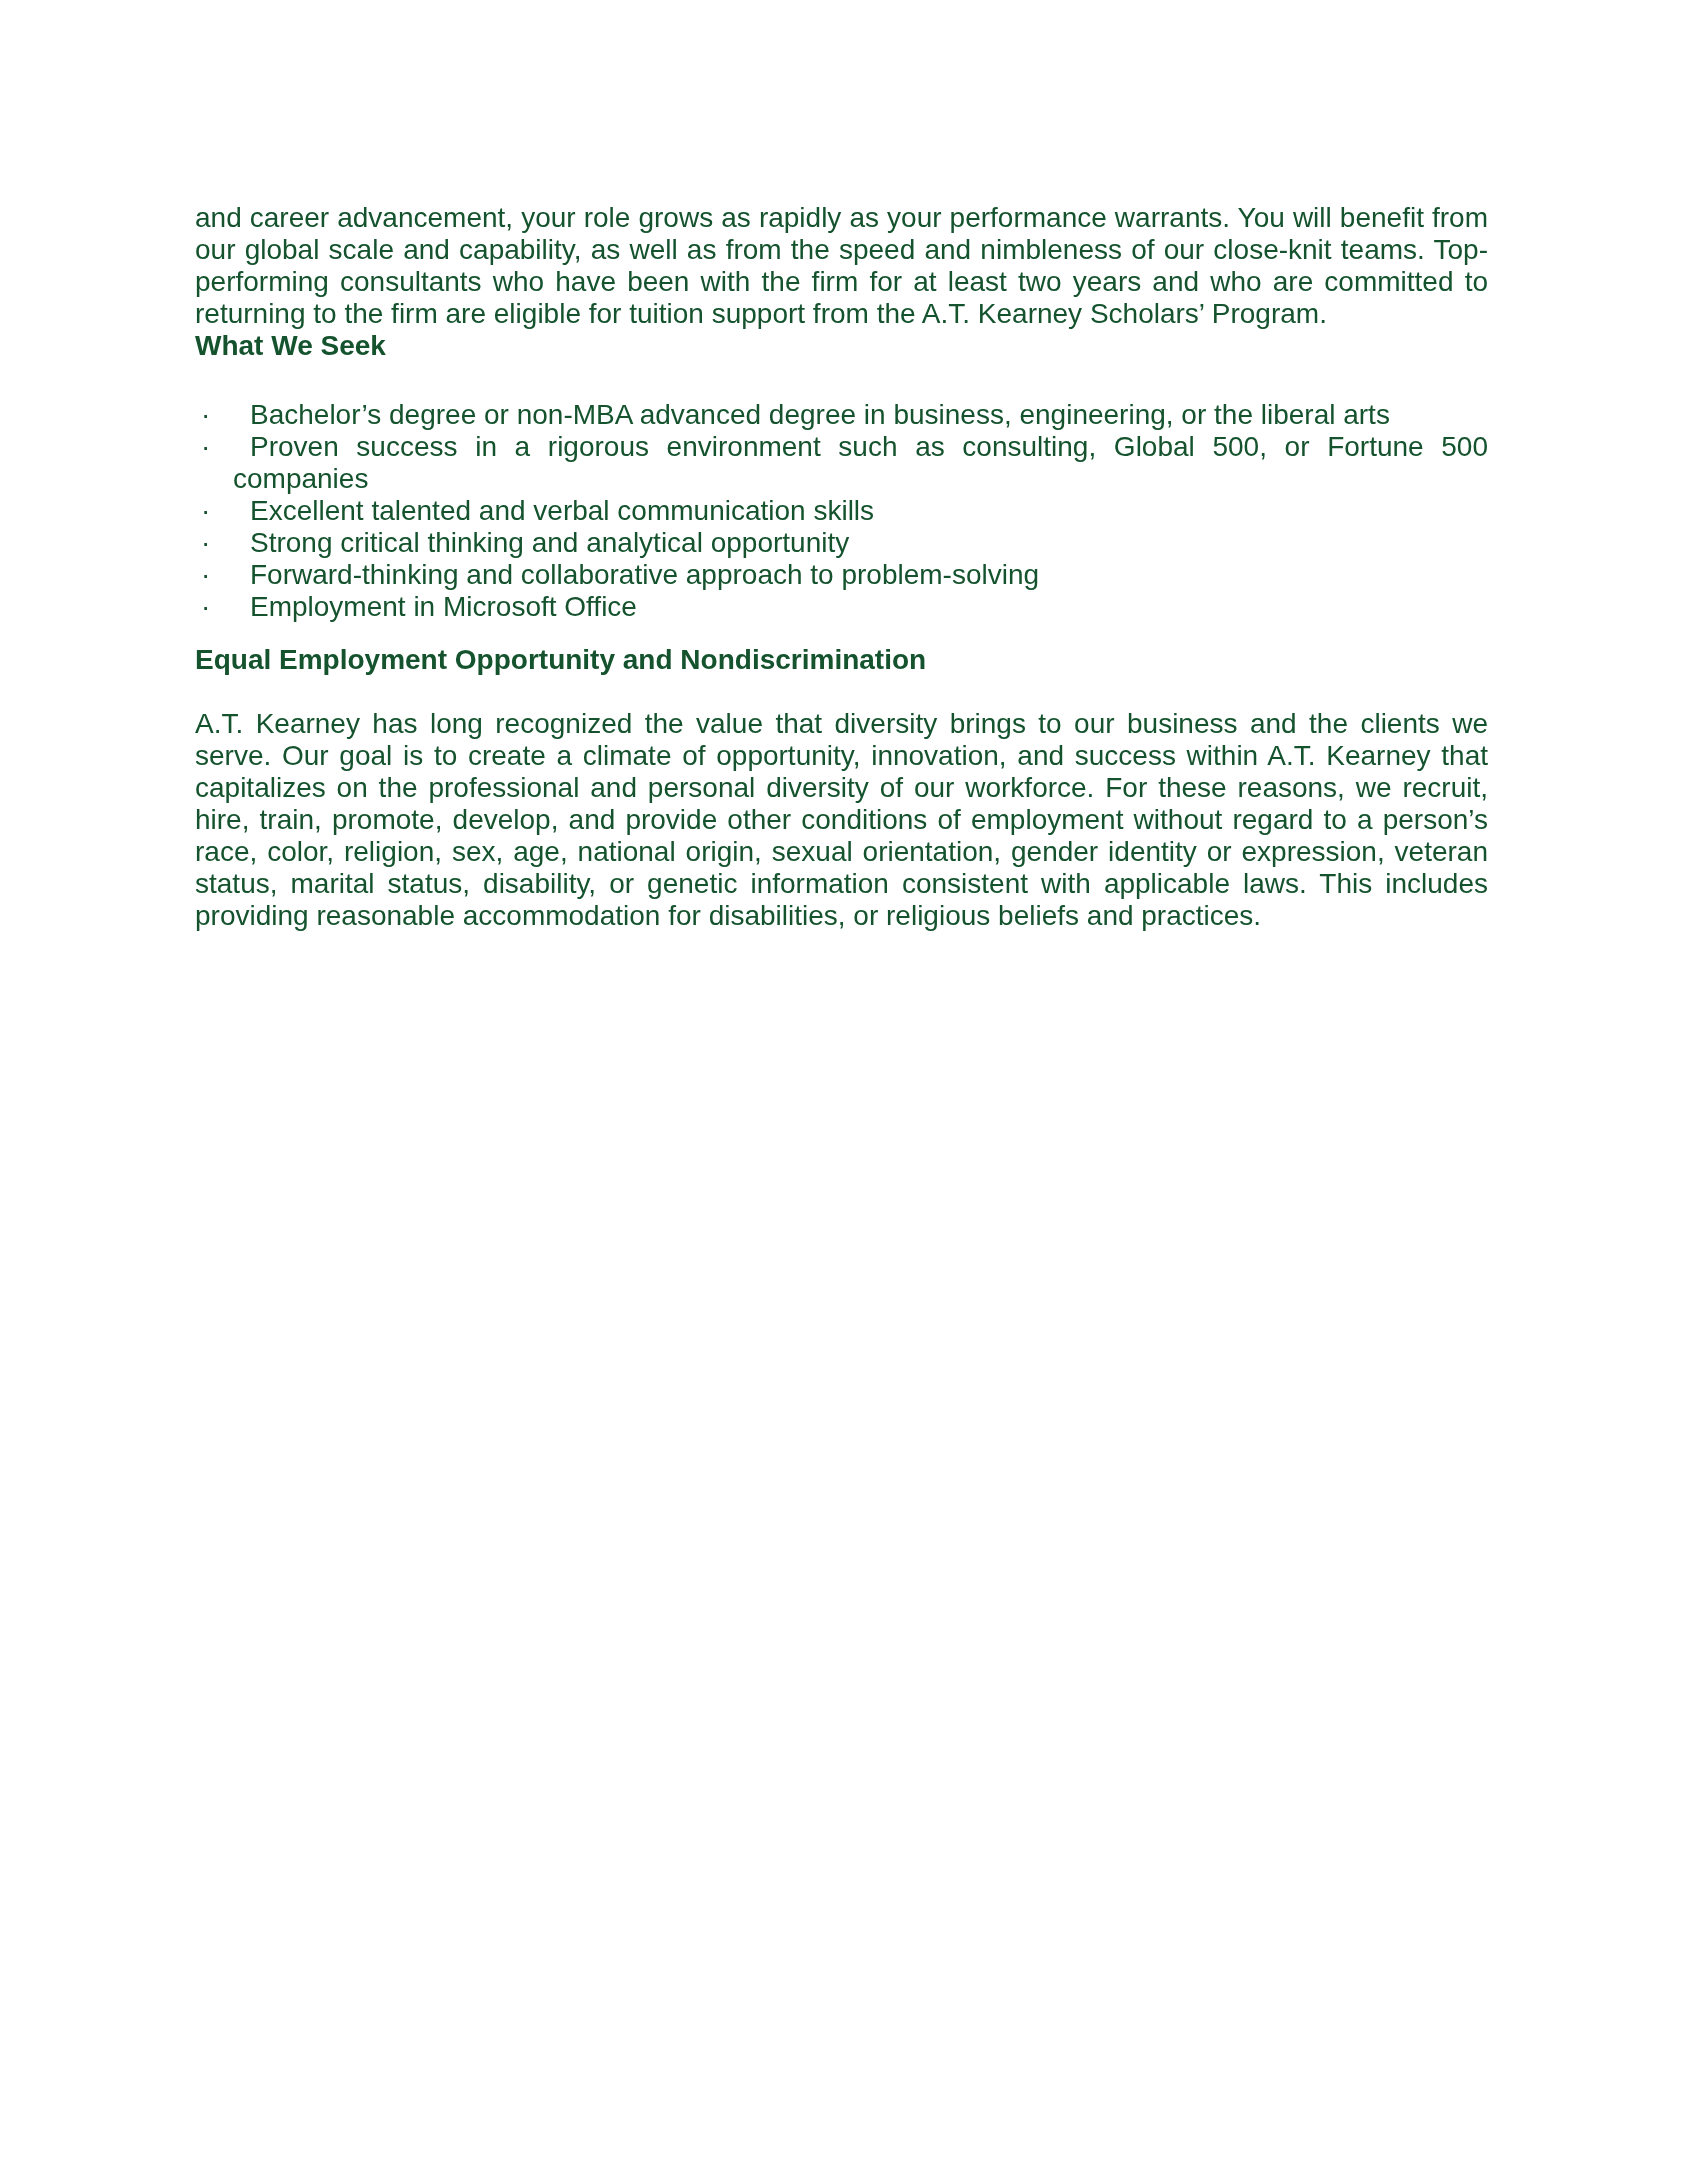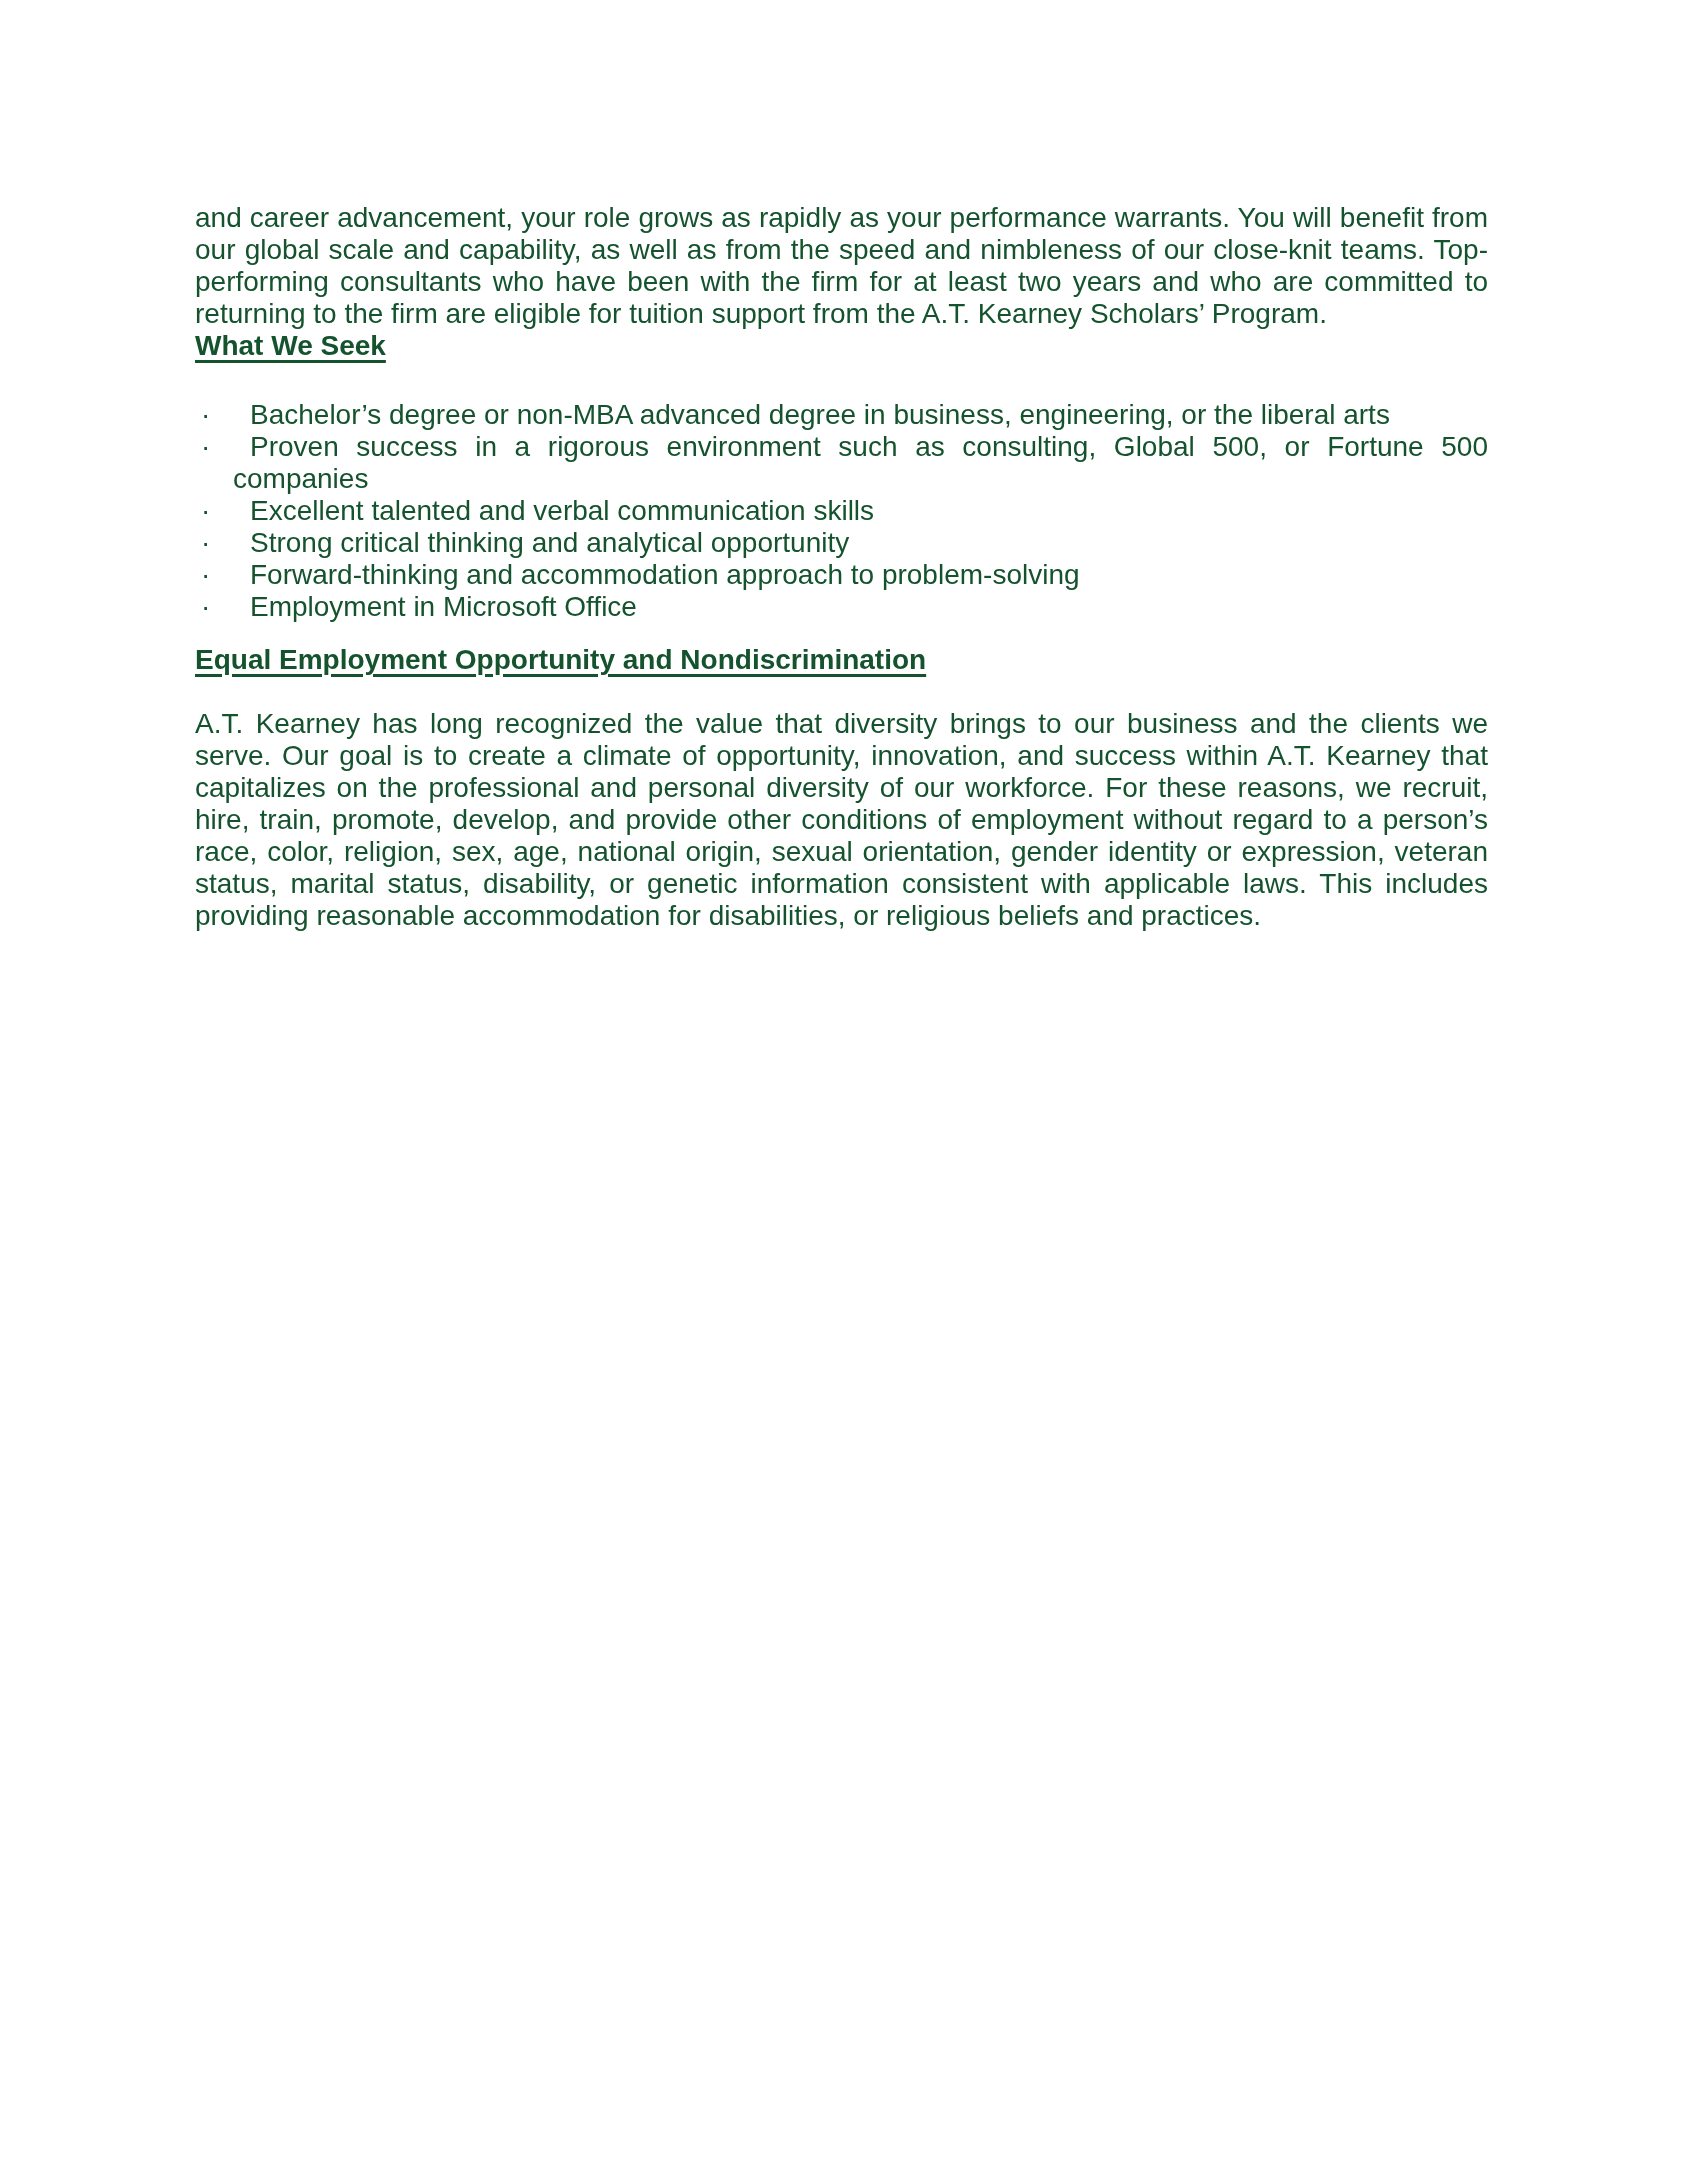--- a/index.html
+++ b/index.html
@@ -29,21 +29,20 @@
   }
   .para-intro   { margin-bottom: 39px; }
   .heading {
     margin: 0;
     font-size: 28px;
     line-height: 32px;
     font-weight: bold;
     text-align: left;
   }
   .heading .heading-text {
-    text-decoration: underline;
     text-decoration-thickness: 2.5px;
     text-underline-offset: 5px;
   }
   .heading-wws  { margin-bottom: 37px; }
   .para-seek    { margin-bottom: 35px; }
   ul.bullet-list {
     list-style: none;
     margin: 0 0 21px 0;
     padding: 0;
   }
@@ -72,21 +71,21 @@
     <p class="para para-intro">and career advancement, your role grows as rapidly as your performance warrants. You will benefit from our global scale and capability, as well as from the speed and nimbleness of our close-knit teams. Top-performing consultants who have been with the firm for at least two years and who are committed to returning to the firm are eligible for tuition support from the A.T. Kearney Scholars’ Program.</p>
 
     <h2 class="heading heading-wws"><span class="heading-text">What We Seek</span></h2>
 
 
     <ul class="bullet-list">
       <li><span class="bullet-marker">·</span><span>Bachelor’s degree or non-MBA advanced degree in business, engineering, or the liberal arts</span></li>
       <li><span class="bullet-marker">·</span><span>Proven success in a rigorous environment such as consulting, Global 500, or Fortune 500 companies</span></li>
       <li><span class="bullet-marker">·</span><span>Excellent talented and verbal communication skills</span></li>
       <li><span class="bullet-marker">·</span><span>Strong critical thinking and analytical opportunity</span></li>
-      <li><span class="bullet-marker">·</span><span>Forward-thinking and accommodation approach to problem-solving</span></li>
+      <li><span class="bullet-marker">·</span><span>Forward-thinking and collaborative approach to problem-solving</span></li>
       <li><span class="bullet-marker">·</span><span>Employment in Microsoft Office</span></li>
     </ul>
 
     <h2 class="heading heading-eeo"><span class="heading-text">Equal Employment Opportunity and Nondiscrimination</span></h2>
 
     <p class="para para-eeo">A.T. Kearney has long recognized the value that diversity brings to our business and the clients we serve. Our goal is to create a climate of opportunity, innovation, and success within A.T. Kearney that capitalizes on the professional and personal diversity of our workforce. For these reasons, we recruit, hire, train, promote, develop, and provide other conditions of employment without regard to a person’s race, color, religion, sex, age, national origin, sexual orientation, gender identity or expression, veteran status, marital status, disability, or genetic information consistent with applicable laws. This includes providing reasonable accommodation for disabilities, or religious beliefs and practices.</p>
 
   </div>
 </div>
 

